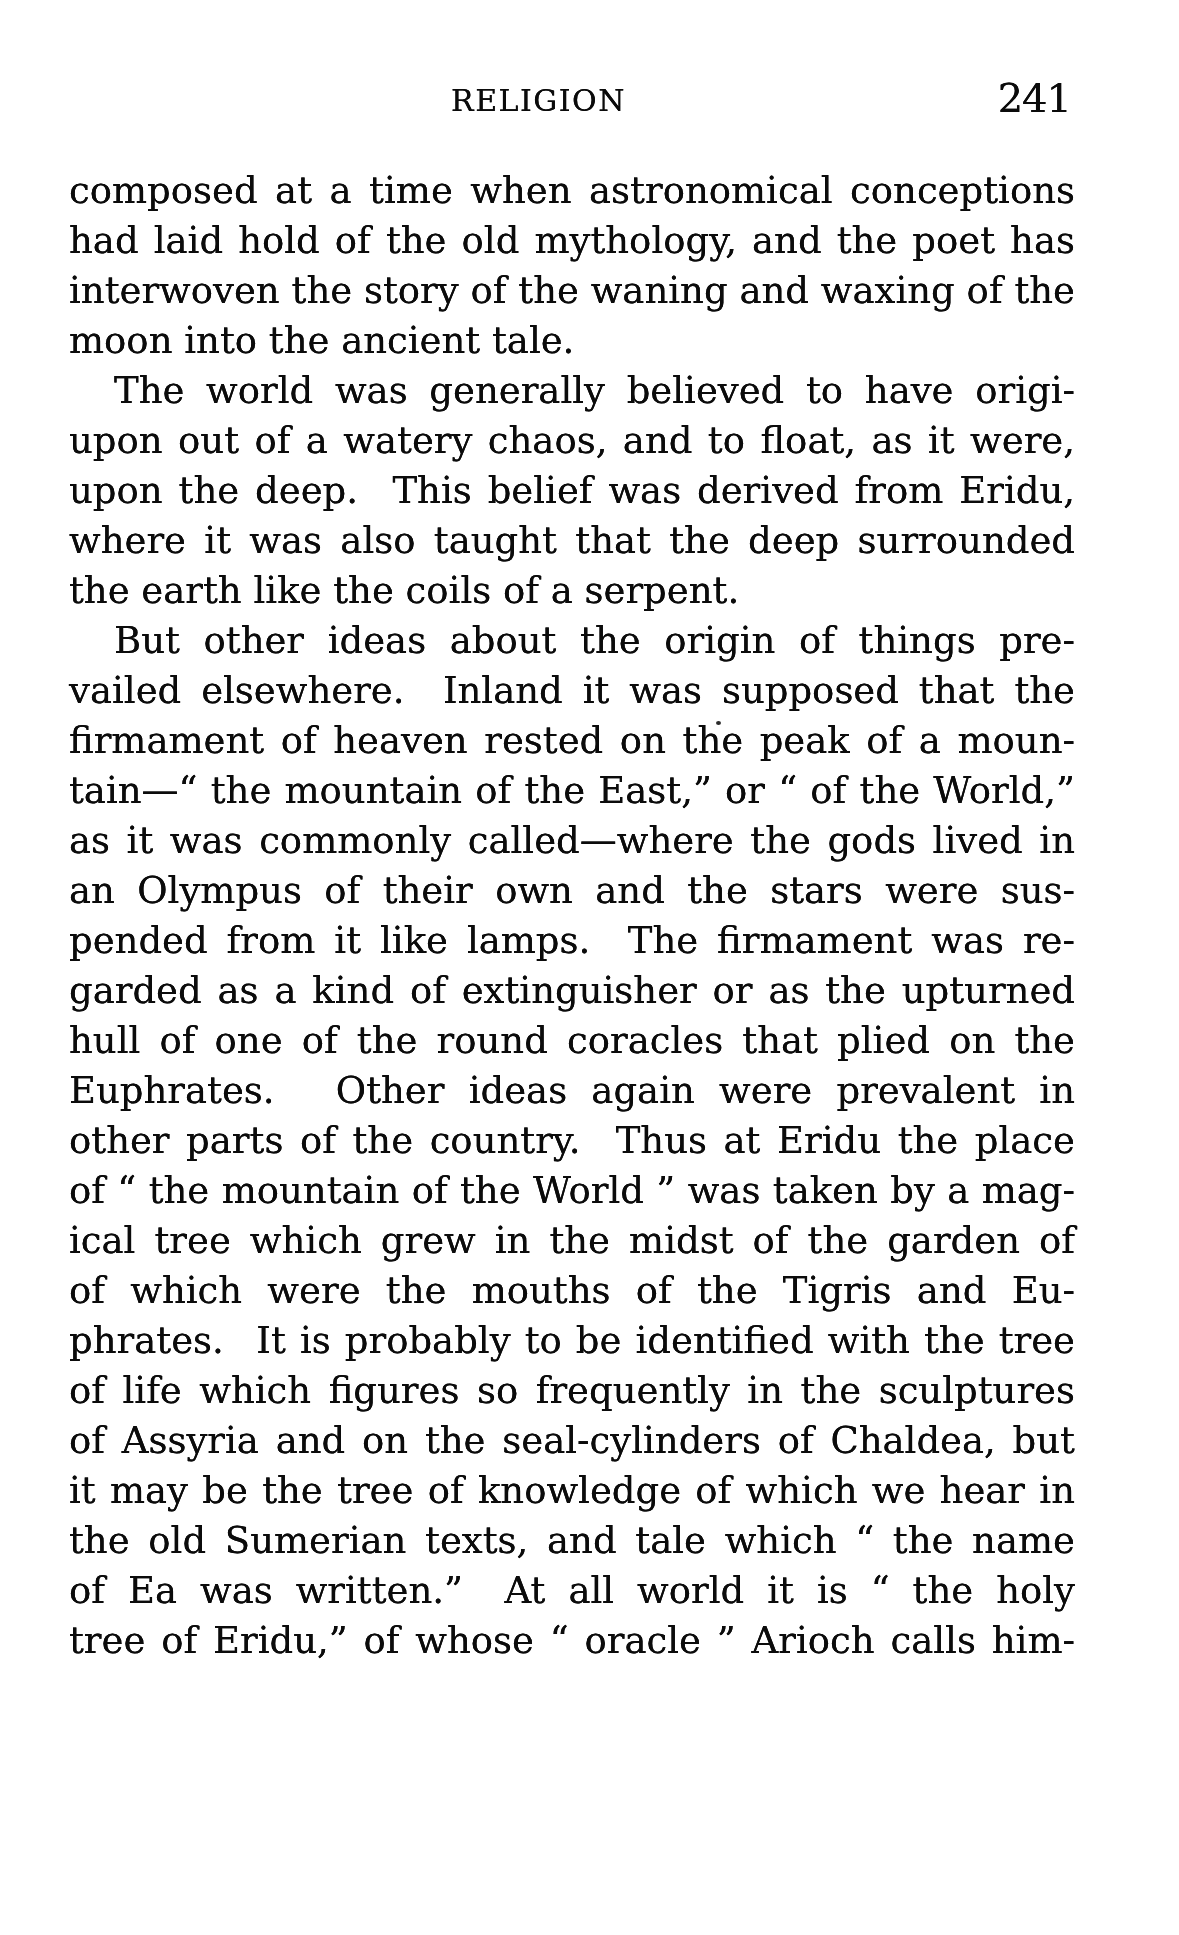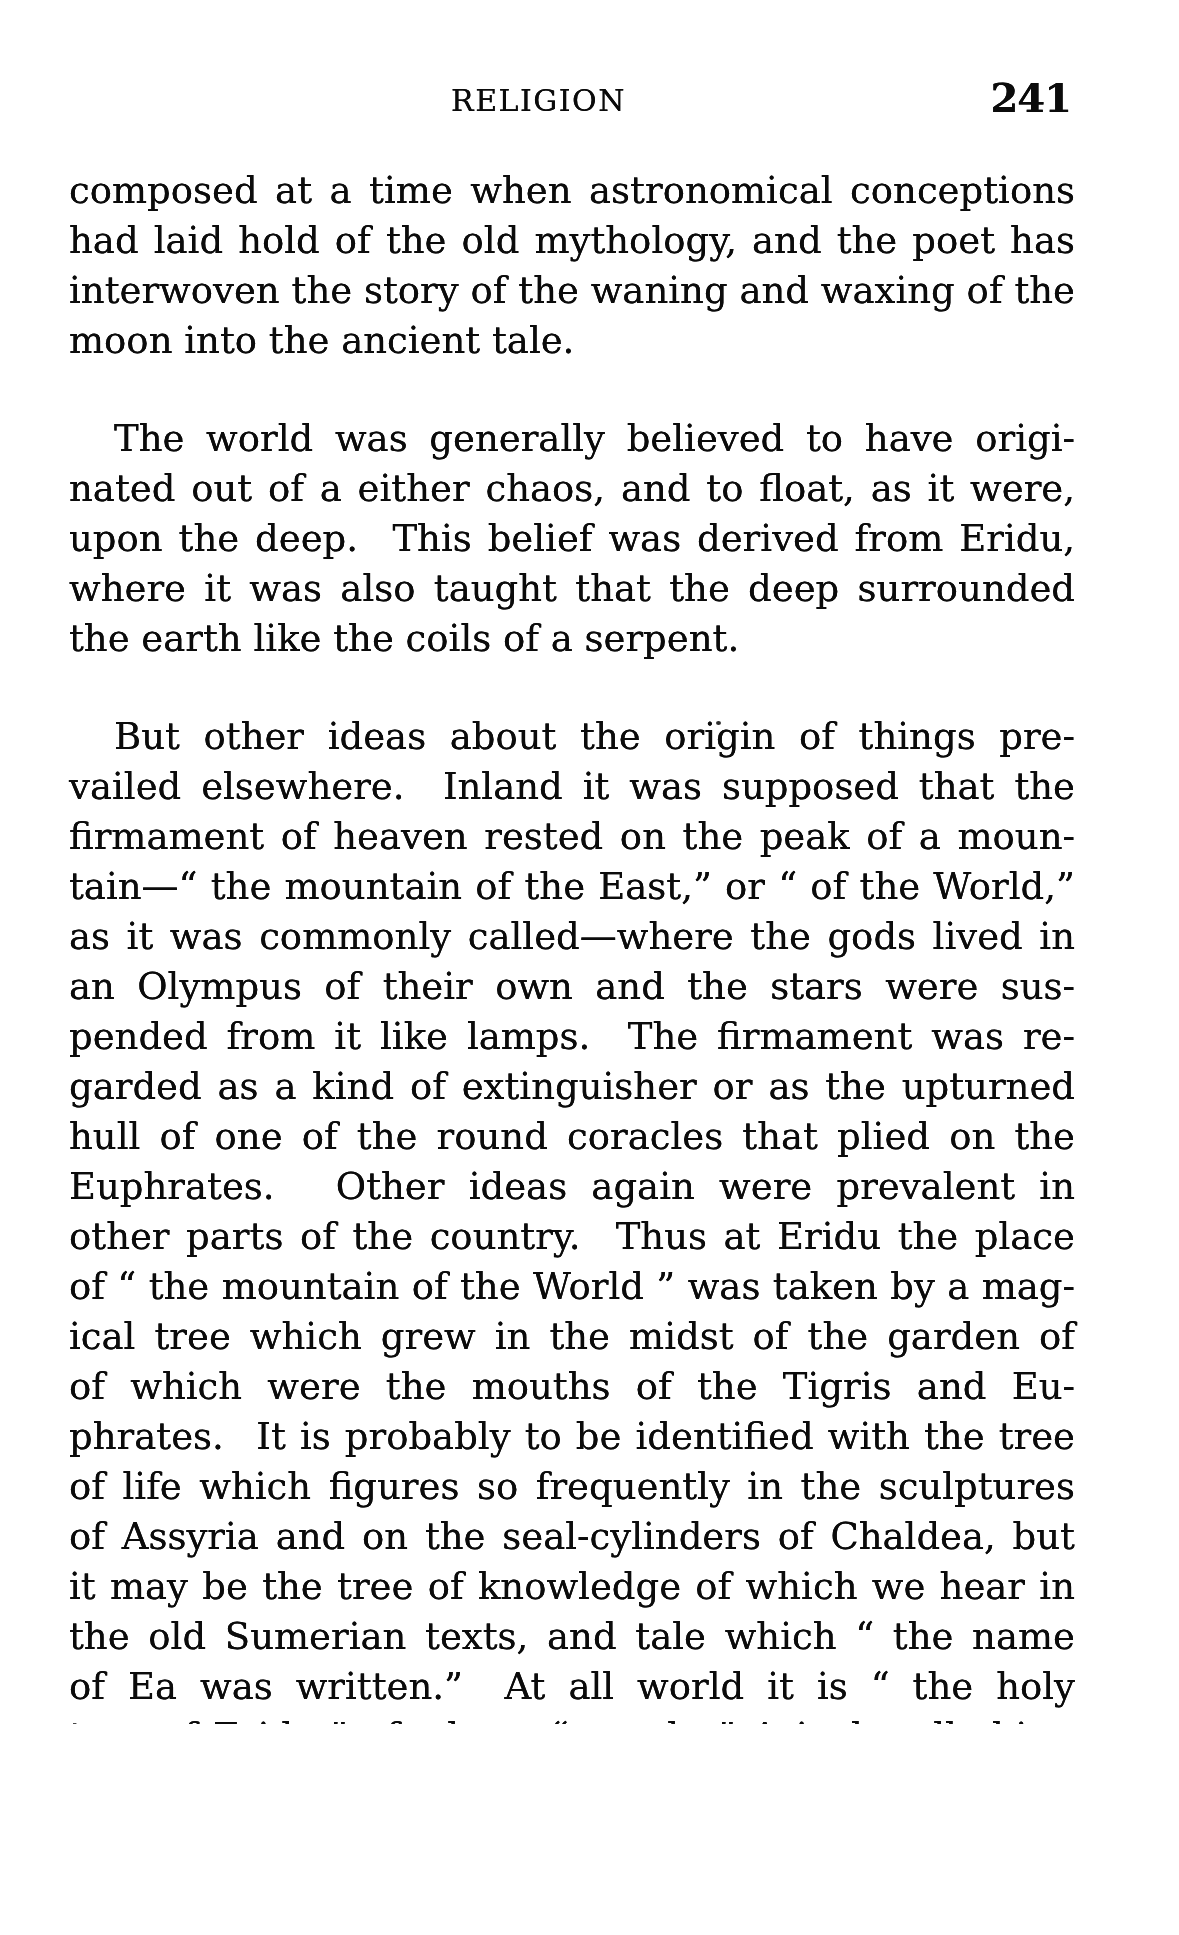--- a/index.html
+++ b/index.html
@@ -34,41 +34,41 @@
     letter-spacing: 1.5px;
     white-space: nowrap;
     text-shadow: 0 0 0.6px currentColor;
   }
   .page-number {
     position: absolute;
     right: 3px;
     top: 0px;
     font-size: 40px;
     line-height: 40px;
-    font-weight: bold;
+    font-weight: normal;
     letter-spacing: -1px;
     text-shadow: 0 0 0.5px currentColor;
   }
   
   .body-text {
     position: absolute;
     left: 69px;
     top: 166px;
     width: 1006px;
   }
   .line {
     height: 50px;
     line-height: 50px;
     font-size: 37px;
     text-align: justify;
     text-align-last: justify;
     white-space: normal;
     text-shadow: 0 0 0.6px currentColor;
   }
-  .line.indent { padding-left: 45px; margin-top: 48px; }
+  .line.indent { padding-left: 45px; }
   .line.end { text-align-last: left; }
   
   .speck {
     position: absolute;
     background: #2a2a2a;
   }
   .speck-a {
     left: 716px; top: 721px;
     width: 5px; height: 4px;
     border-radius: 50%;
@@ -88,21 +88,21 @@
     <div class="head-title">RELIGION</div>
     <div class="page-number">241</div>
   </div>
 
   <div class="body-text">
       <div class="line">composed at a time when astronomical conceptions</div>
       <div class="line">had laid hold of the old mythology, and the poet has</div>
       <div class="line">interwoven the story of the waning and waxing of the</div>
       <div class="line end">moon into the ancient tale.</div>
       <div class="line indent">The world was generally believed to have origi-</div>
-      <div class="line">nated out of a either chaos, and to float, as it were,</div>
+      <div class="line">upon out of a watery chaos, and to float, as it were,</div>
       <div class="line">upon the deep.  This belief was derived from Eridu,</div>
       <div class="line">where it was also taught that the deep surrounded</div>
       <div class="line end">the earth like the coils of a serpent.</div>
       <div class="line indent">But other ideas about the origin of things pre-</div>
       <div class="line">vailed elsewhere.  Inland it was supposed that the</div>
       <div class="line">firmament of heaven rested on the peak of a moun-</div>
       <div class="line">tain—“ the mountain of the East,” or “ of the World,”</div>
       <div class="line">as it was commonly called—where the gods lived in</div>
       <div class="line">an Olympus of their own and the stars were sus-</div>
       <div class="line">pended from it like lamps.  The firmament was re-</div>

